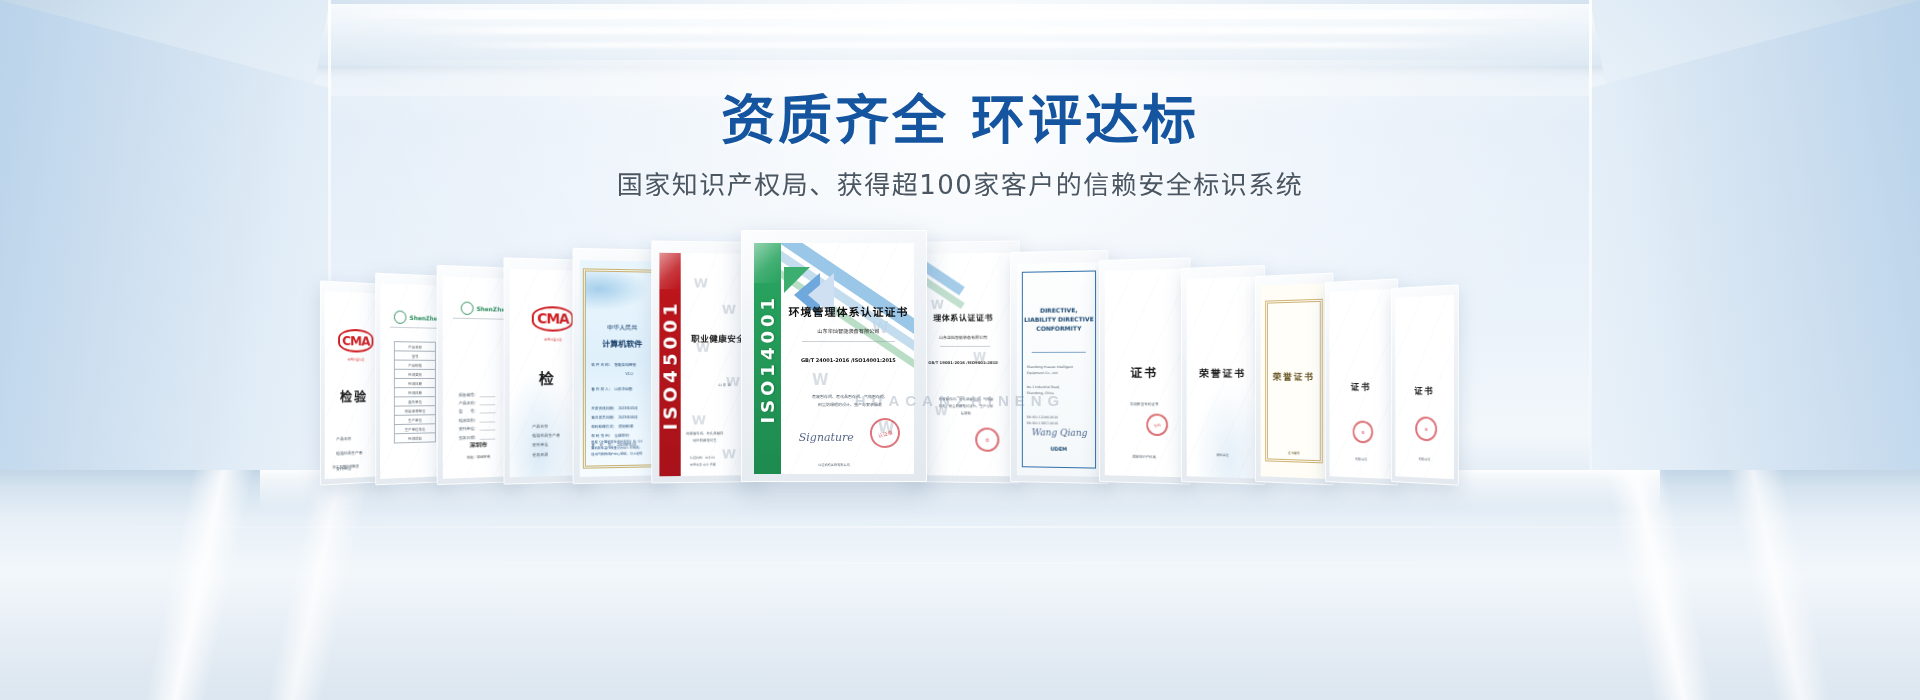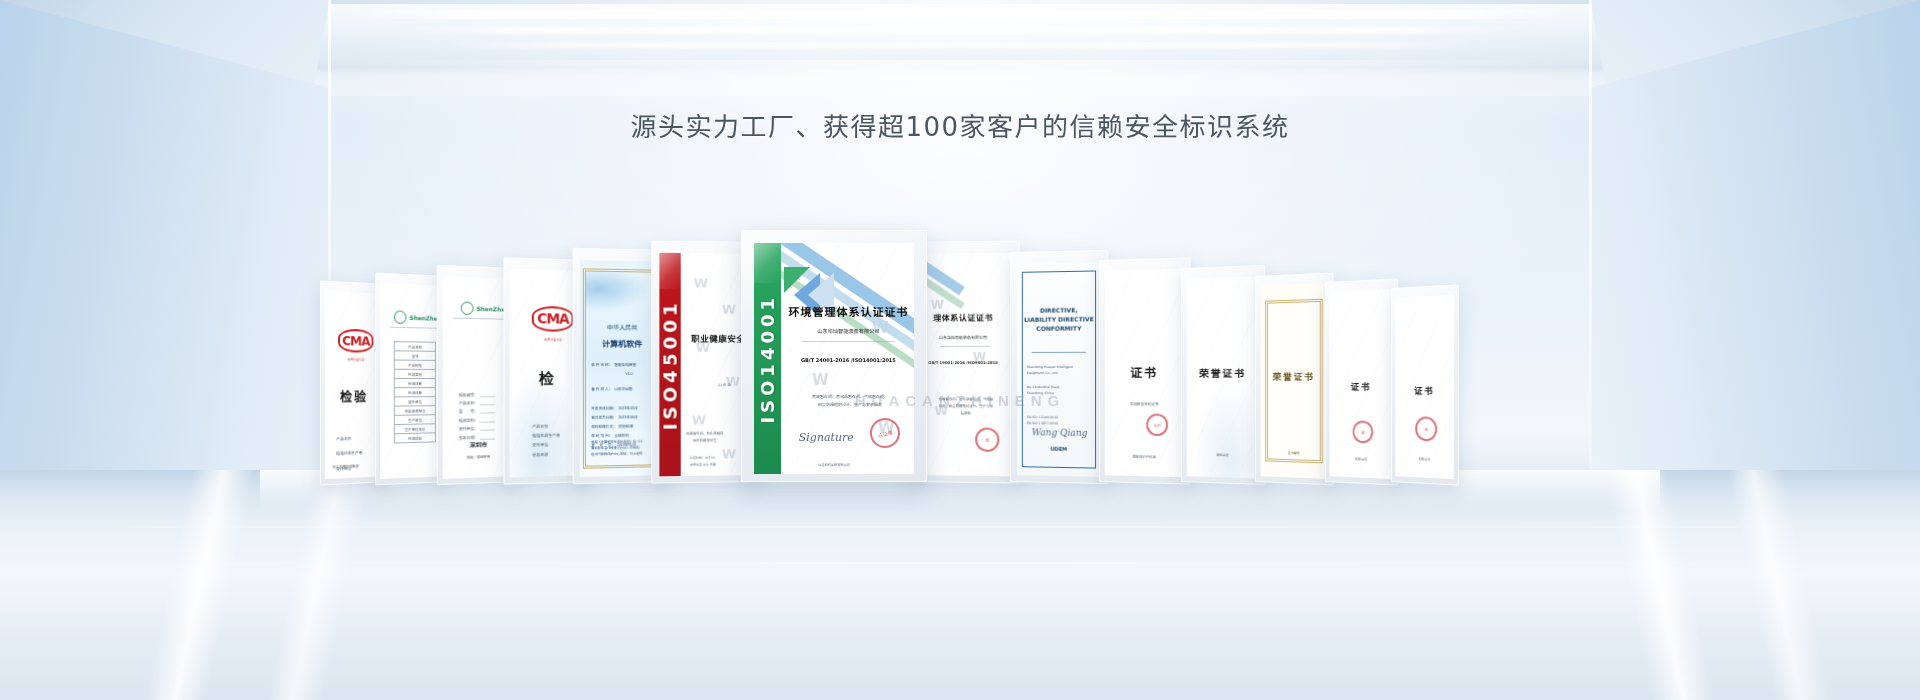--- a/index.html
+++ b/index.html
@@ -409,21 +409,22 @@
   <div class="ceiling-edge-l"></div>
   <div class="ceiling-edge-r"></div>
 
   <div class="wall-left"></div>
   <div class="wall-right"></div>
   <div class="wall-seam-l"></div>
   <div class="wall-seam-r"></div>
   <div class="backwall-glow"></div>
 
   <div class="headline-wrap">
-    <p class="subhead">源头实力工厂、获得超100家客户的信赖安全标识系统</p>
+    <h1 class="headline"><span>资质齐全</span><span class="gap"></span><span>环评达标</span></h1>
+    <p class="subhead">国家知识产权局、获得超100家客户的信赖安全标识系统</p>
   </div>
 
   <div class="floor">
     <div class="floor-shine"></div>
     <div class="floor-line" style="left:0;top:56px;width:1920px;opacity:.55;"></div>
     <div class="floor-line" style="left:0;top:92px;width:1920px;opacity:.35;"></div>
     <div class="floor-diag-l"></div>
     <div class="floor-diag-r"></div>
   </div>
 

